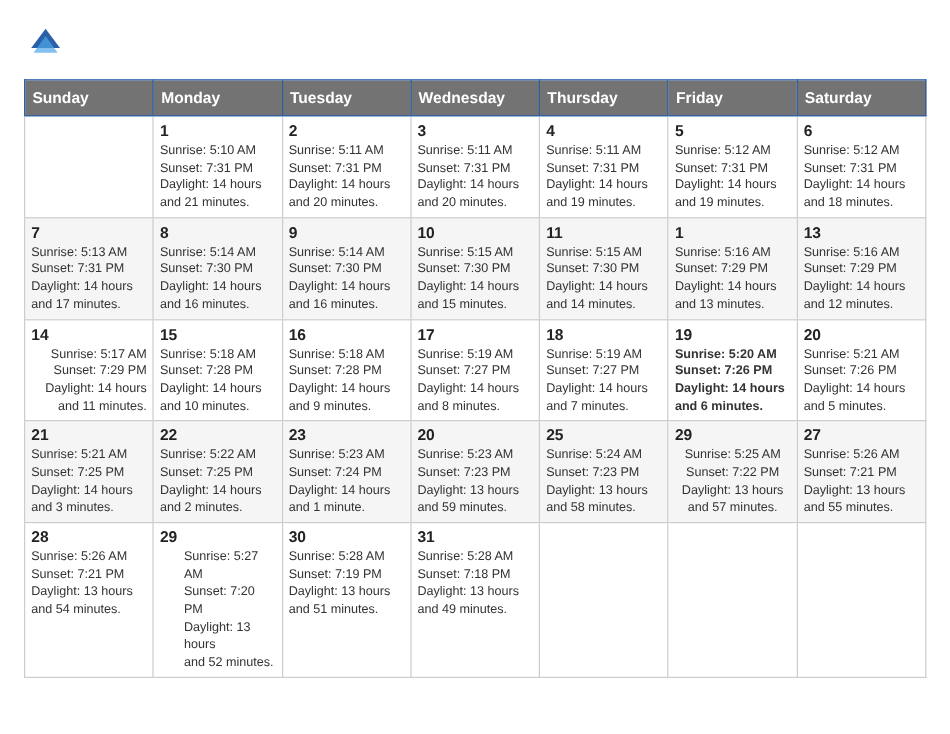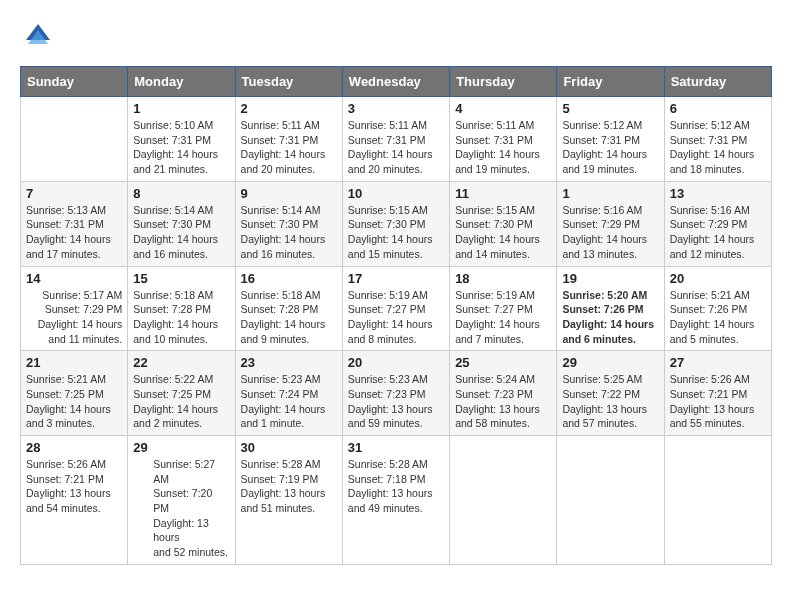--- a/index.html
+++ b/index.html
@@ -301,21 +301,21 @@
         </td>
         <td>
           <span class="day-number">25</span>
           <div class="day-info" style="white-space: pre-line;">Sunrise: 5:24 AM
 Sunset: 7:23 PM
 Daylight: 13 hours
 and 58 minutes.</div>
         </td>
         <td>
           <span class="day-number">29</span>
-          <div class="day-info" style="white-space: pre-line;">Sunrise: 5:25 AM
+          <div class="day-info" style="white-space: pre-line; text-align: center;">Sunrise: 5:25 AM
 Sunset: 7:22 PM
 Daylight: 13 hours
 and 57 minutes.</div>
         </td>
         <td>
           <span class="day-number">27</span>
           <div class="day-info" style="white-space: pre-line;">Sunrise: 5:26 AM
 Sunset: 7:21 PM
 Daylight: 13 hours
 and 55 minutes.</div>

